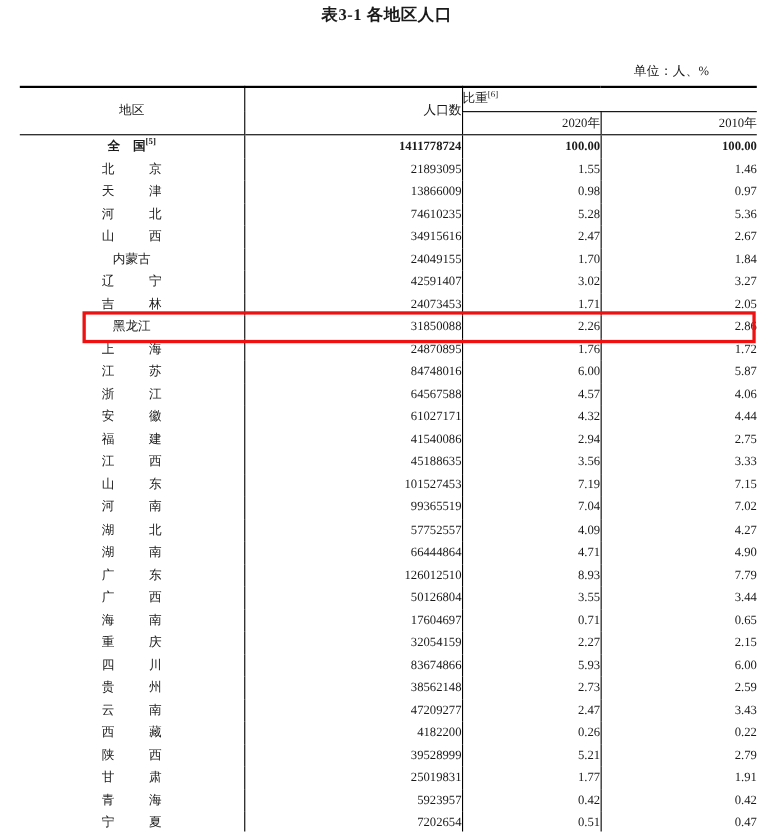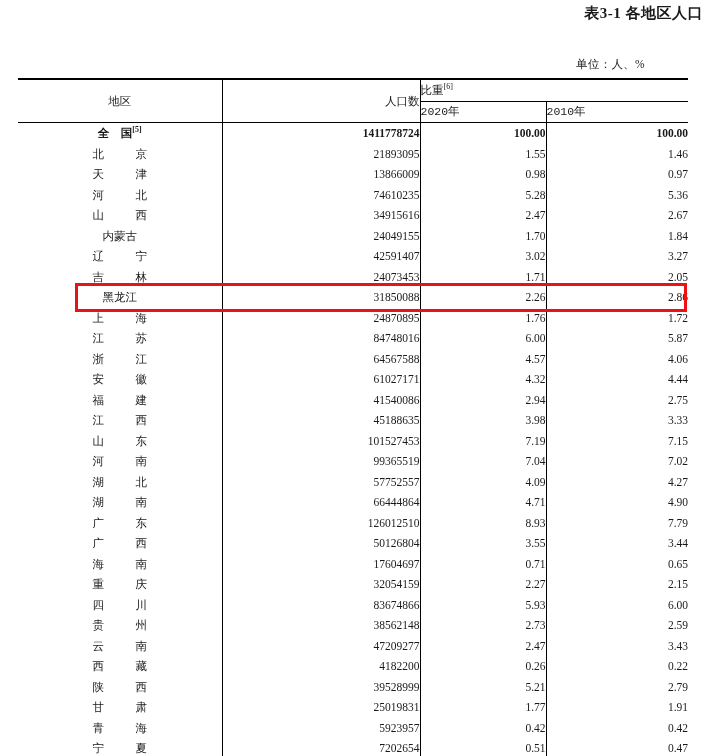--- a/index.html
+++ b/index.html
@@ -4,21 +4,21 @@
 <style>
   html,body{margin:0;padding:0;}
   body{
     width:703px;height:756px;background:#fff;
     font-family:"Liberation Serif","DejaVu Serif",serif;
     color:#1a1a1a;position:relative;overflow:hidden;
   }
   .page{position:relative;width:703px;height:756px;}
 
   .title{
-    position:absolute;left:0;top:4px;width:703px;text-align:right;
+    position:absolute;left:0;top:4px;width:703px;text-align:center;
     font-size:15px;font-weight:bold;letter-spacing:.5px;
     font-family:"Liberation Serif","DejaVu Serif",serif;
   }
 
   .unit{
     position:absolute;right:58px;top:57px;
     font-size:11.5px;letter-spacing:.3px;
   }
 
   table.tbl{
@@ -42,23 +42,23 @@
   th.h-pop{
     text-align:right;font-size:12px;
     border-left:1px solid #000;border-bottom:1px solid #000;
   }
   th.h-share{
     text-align:left;font-size:12px;
     border-left:1px solid #000;border-bottom:1px solid #000;
     height:22px;line-height:22px;
   }
   th.h-year{
-    text-align:left;font-size:11px;
+    text-align:right;font-size:11px;
     border-left:1px solid #000;border-bottom:1px solid #000;
-    height:21px;line-height:21px;font-family:Liberation Mono, monospace;
+    height:21px;line-height:21px;
   }
   sup{font-size:8px;vertical-align:super;line-height:0;}
 
   
   td.c-region{
     text-align:center;
     padding-right:32px;
   }
   td.c-region .nm{display:inline-block;}
   td.c-region .nm.sp{letter-spacing:10px;padding-left:10px;text-align:right;}
@@ -183,21 +183,21 @@
         </tr>
         <tr>
           <td class="c-region"><span class="nm sp">福　建</span></td>
           <td class="c-num">41540086</td>
           <td class="c-pct">2.94</td>
           <td class="c-pct">2.75</td>
         </tr>
         <tr>
           <td class="c-region"><span class="nm sp">江　西</span></td>
           <td class="c-num">45188635</td>
-          <td class="c-pct">3.98</td>
+          <td class="c-pct">3.56</td>
           <td class="c-pct">3.33</td>
         </tr>
         <tr>
           <td class="c-region"><span class="nm sp">山　东</span></td>
           <td class="c-num">101527453</td>
           <td class="c-pct">7.19</td>
           <td class="c-pct">7.15</td>
         </tr>
         <tr>
           <td class="c-region"><span class="nm sp">河　南</span></td>

